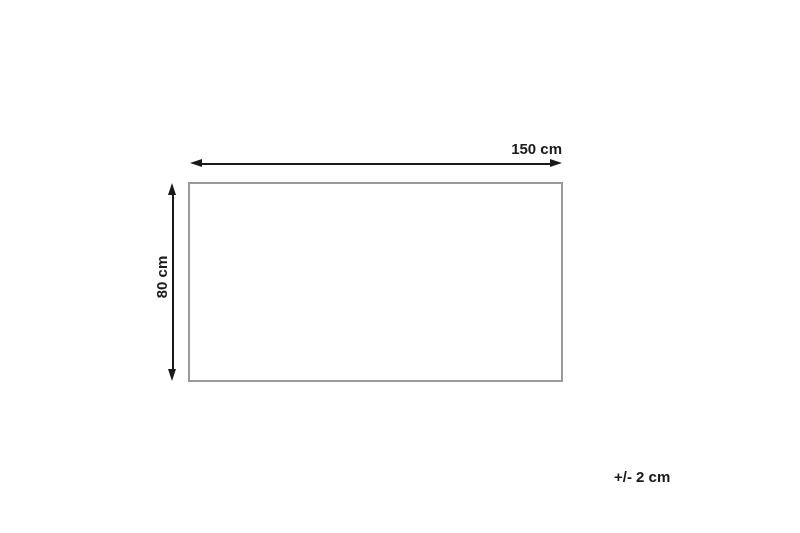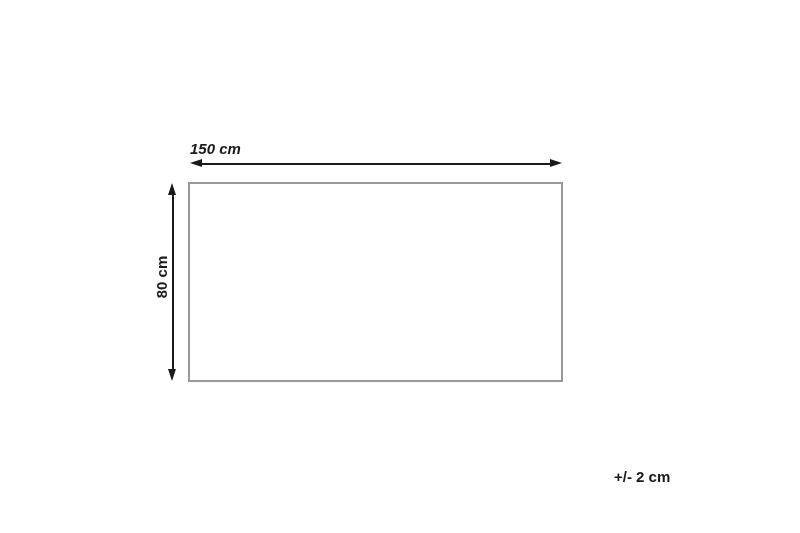--- a/index.html
+++ b/index.html
@@ -84,22 +84,21 @@
     position: absolute;
     color: var(--text-color);
     font-weight: bold;
     font-size: 15px;
     line-height: 1;
     white-space: nowrap;
   }
   .label-width {
     left: 190px; top: 141px;
     width: 372px;
-    text-align: left;
-    font-style: italic;
+    text-align: right;
   }
   .label-height {
     left: 161px; top: 277px;
     transform: translate(-50%, -50%) rotate(-90deg);
   }
   .label-tolerance {
     left: 614px; top: 469px; text-align: right;
   }
 </style>
 </head>

